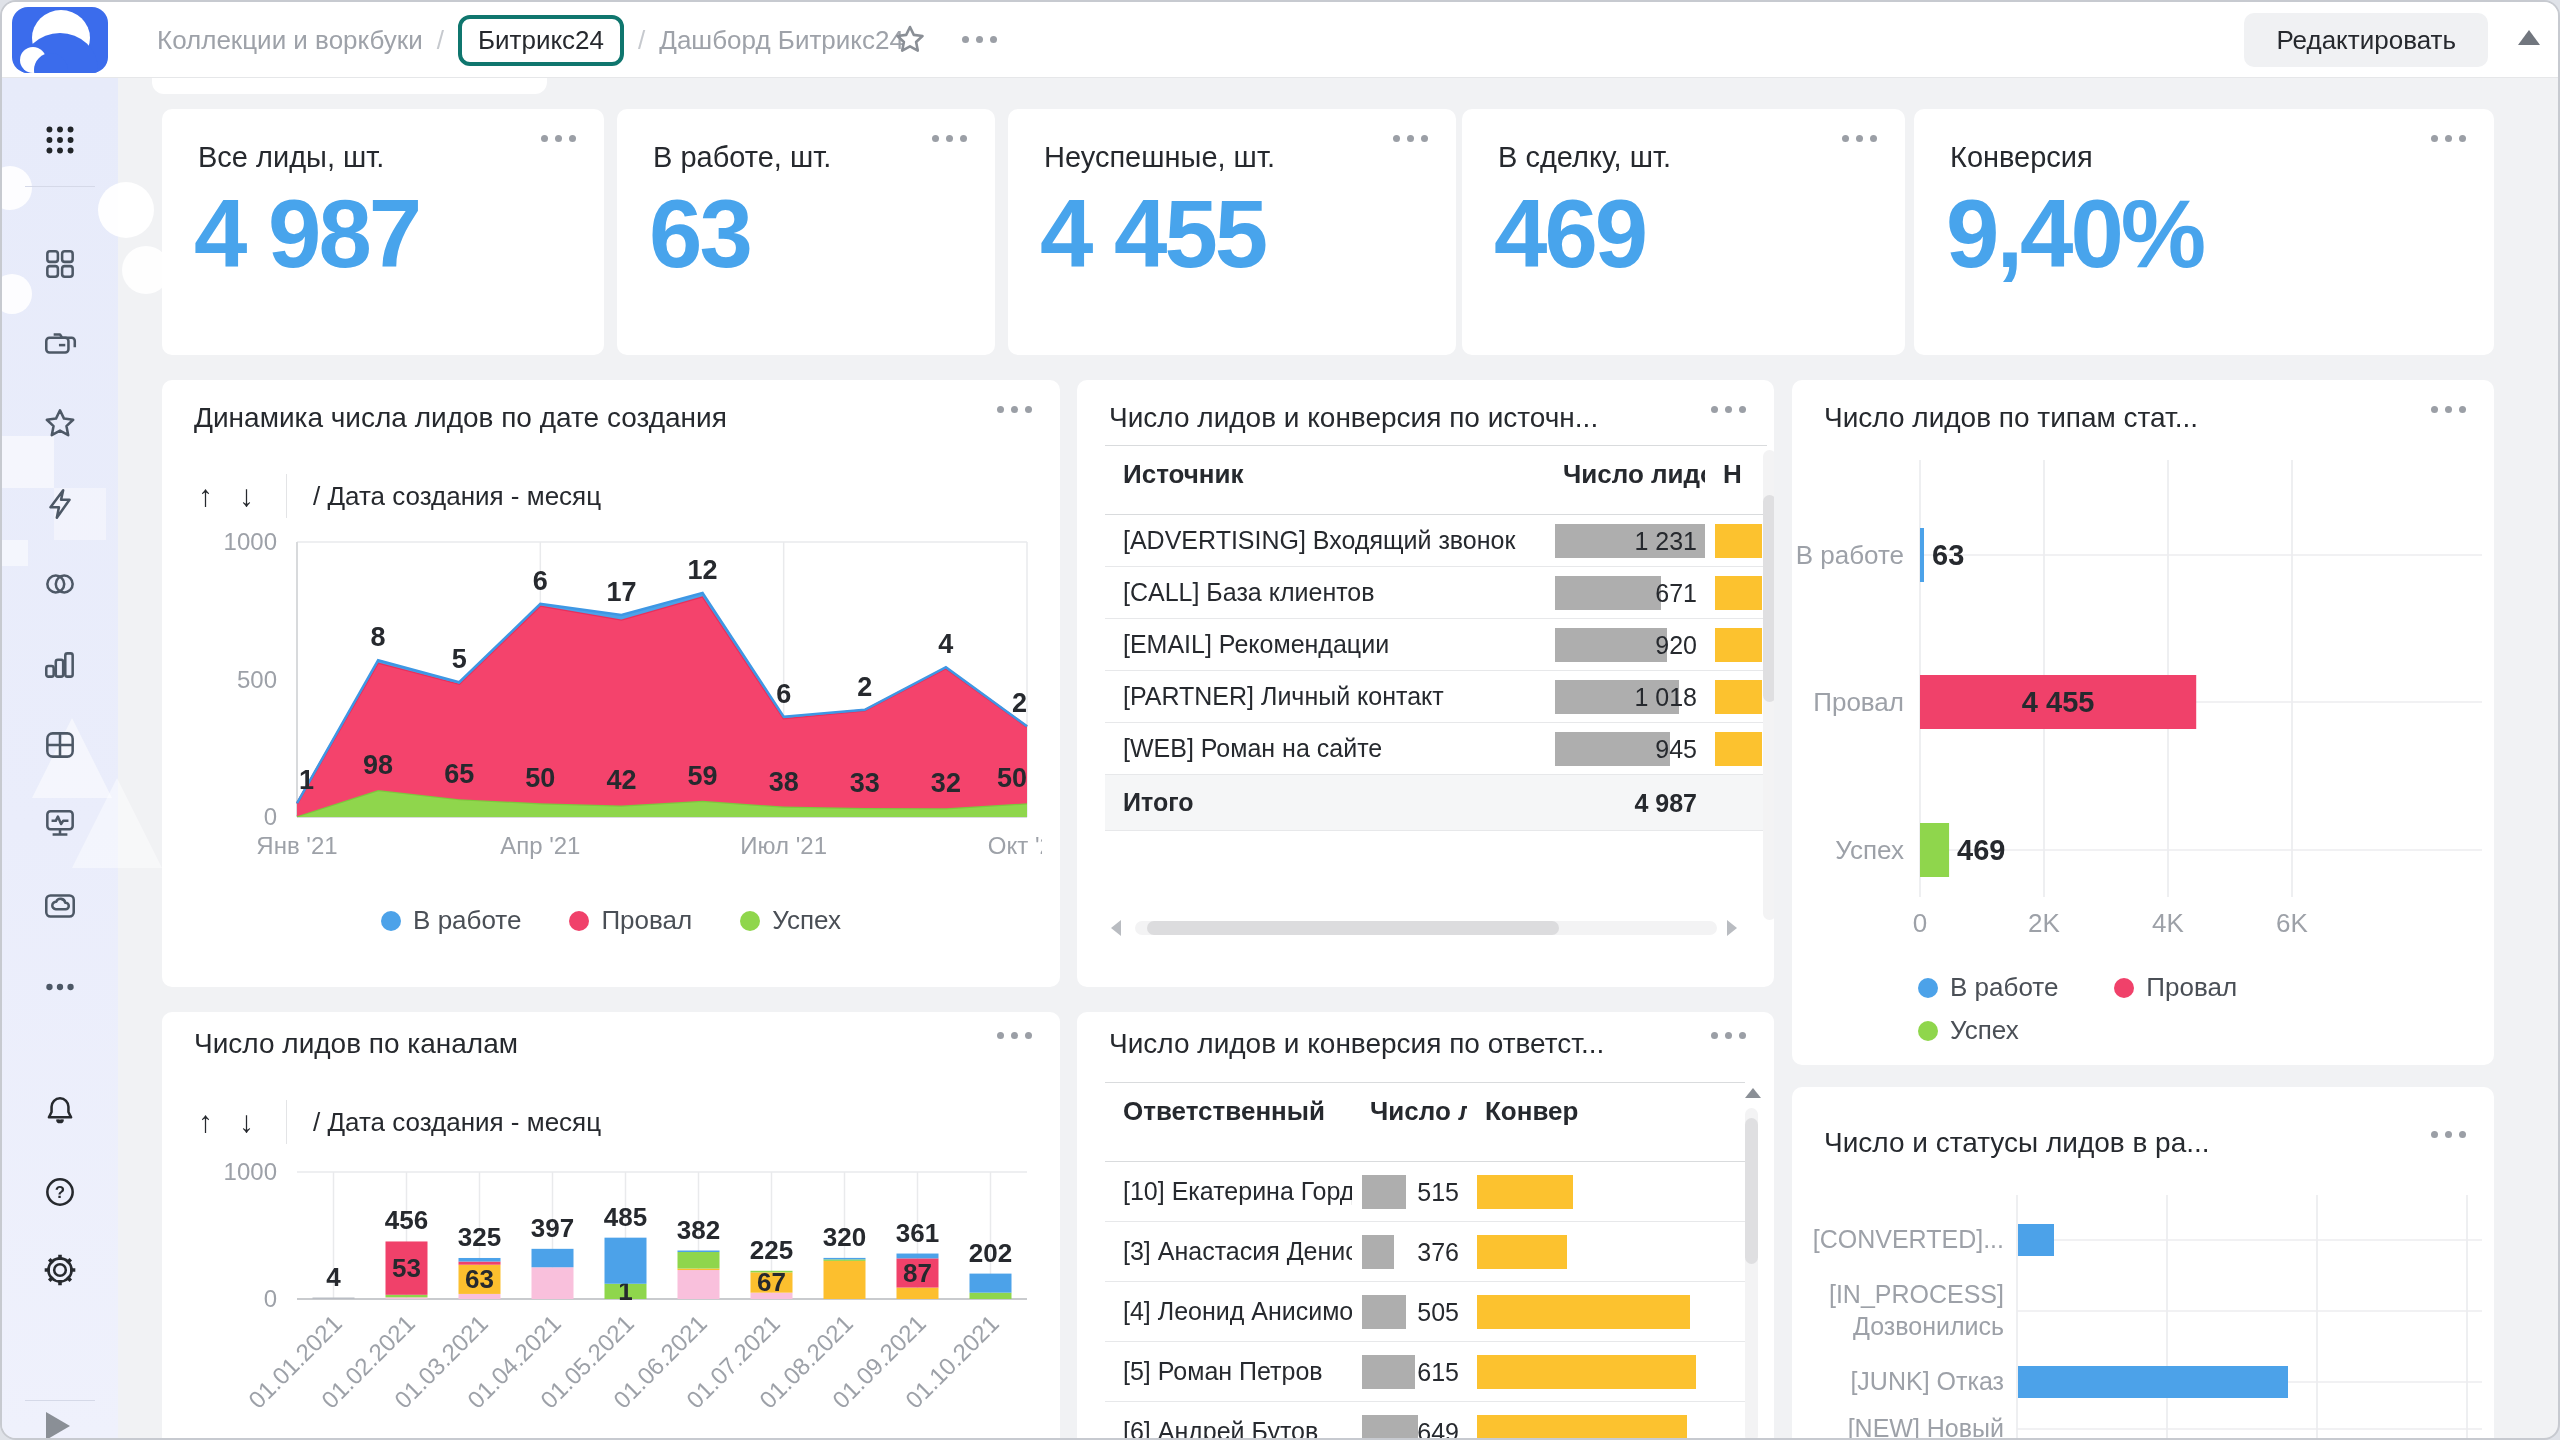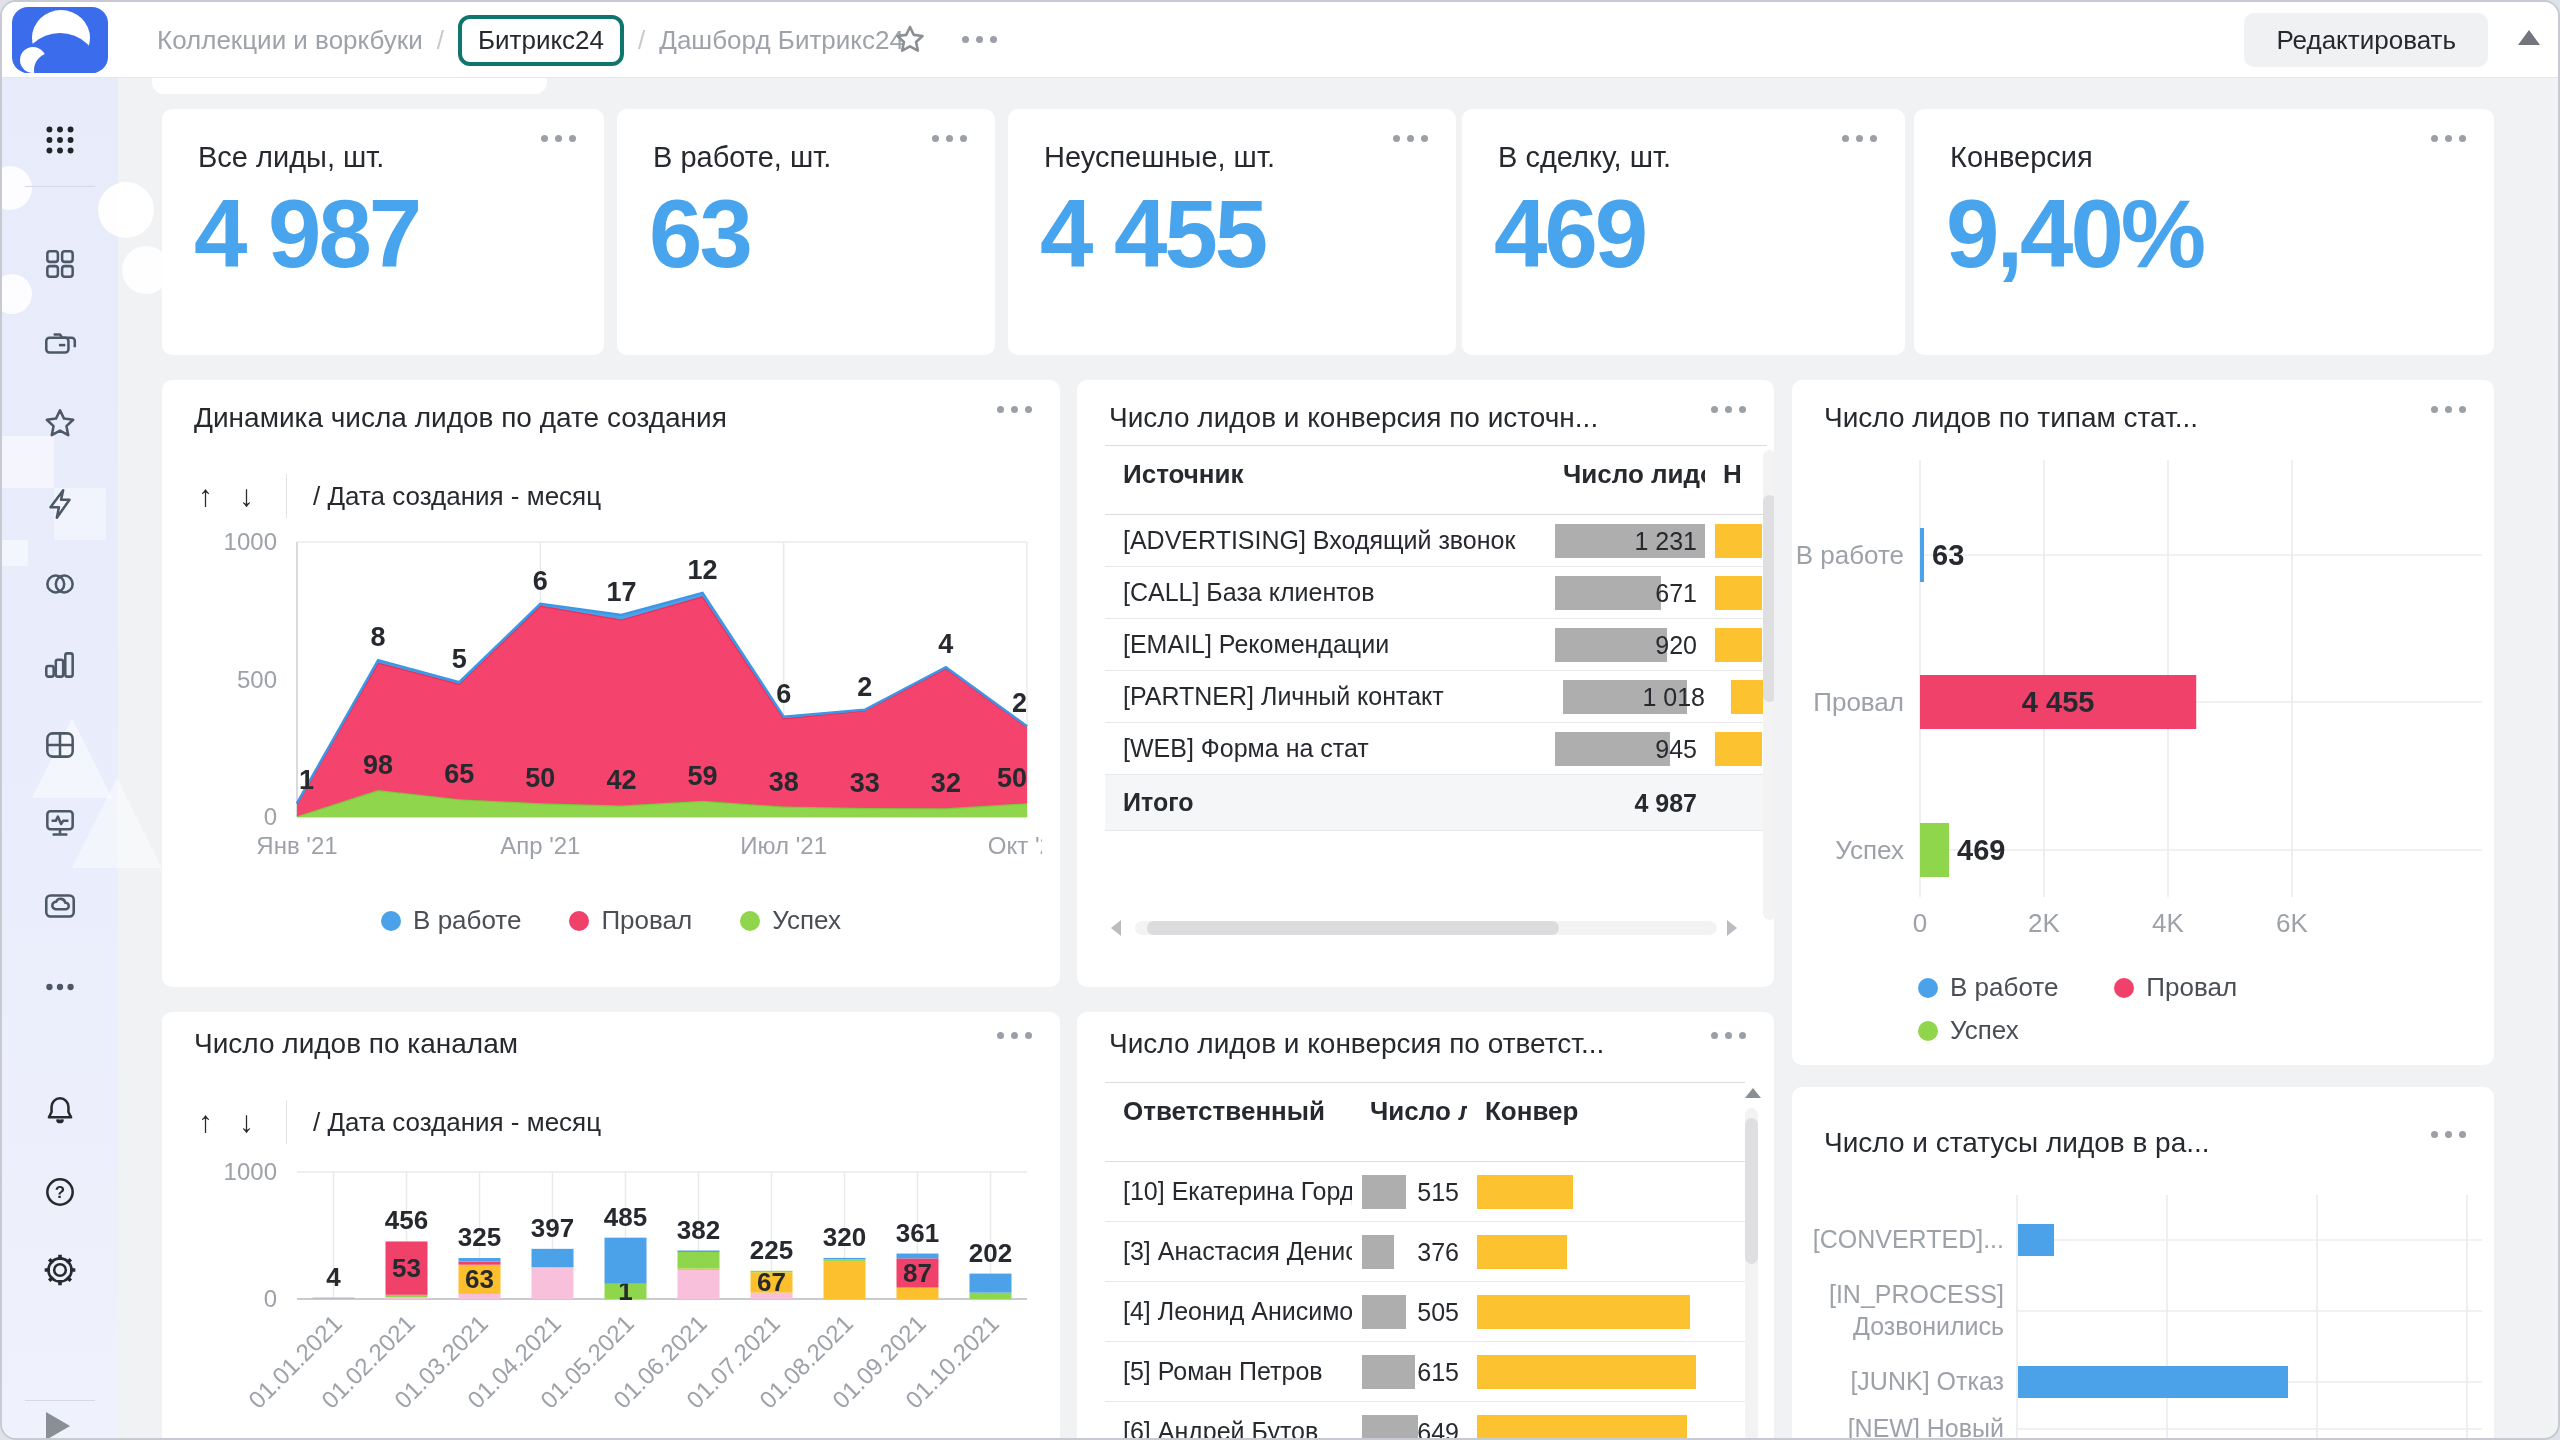--- a/index.html
+++ b/index.html
@@ -383,32 +383,32 @@
         <div class="trow" style="grid-template-columns: 440px 160px 62px; height: 52px;">
           <div class="tcell">[EMAIL] Рекомендации</div>
           <div class="numcell">
             <div class="gbar" style="top: 9px; height: 34px; width: 112px; background: rgb(174, 174, 174);"></div>
             <div class="num" style="top: 12px;">920</div>
           </div>
           <div class="numcell">
             <div class="ybar" style="top: 9px; height: 34px; width: 47px;"></div>
           </div>
         </div>
-        <div class="trow" style="grid-template-columns: 440px 160px 62px; height: 52px; gap: 8px;">
+        <div class="trow" style="grid-template-columns: 440px 160px 62px; height: 52px;">
           <div class="tcell">[PARTNER] Личный контакт</div>
           <div class="numcell">
             <div class="gbar" style="top: 9px; height: 34px; width: 124px; background: rgb(174, 174, 174);"></div>
             <div class="num" style="top: 12px;">1 018</div>
           </div>
           <div class="numcell">
             <div class="ybar" style="top: 9px; height: 34px; width: 47px;"></div>
           </div>
         </div>
         <div class="trow" style="grid-template-columns: 440px 160px 62px; height: 52px;">
-          <div class="tcell">[WEB] Форма на стат</div>
+          <div class="tcell">[WEB] Роман на сайте</div>
           <div class="numcell">
             <div class="gbar" style="top: 9px; height: 34px; width: 115px; background: rgb(174, 174, 174);"></div>
             <div class="num" style="top: 12px;">945</div>
           </div>
           <div class="numcell">
             <div class="ybar" style="top: 9px; height: 34px; width: 47px;"></div>
           </div>
         </div>
         <div class="trow tfoot" style="grid-template-columns: 440px 160px 62px; height: 56px;">
           <div class="tcell">Итого</div>

